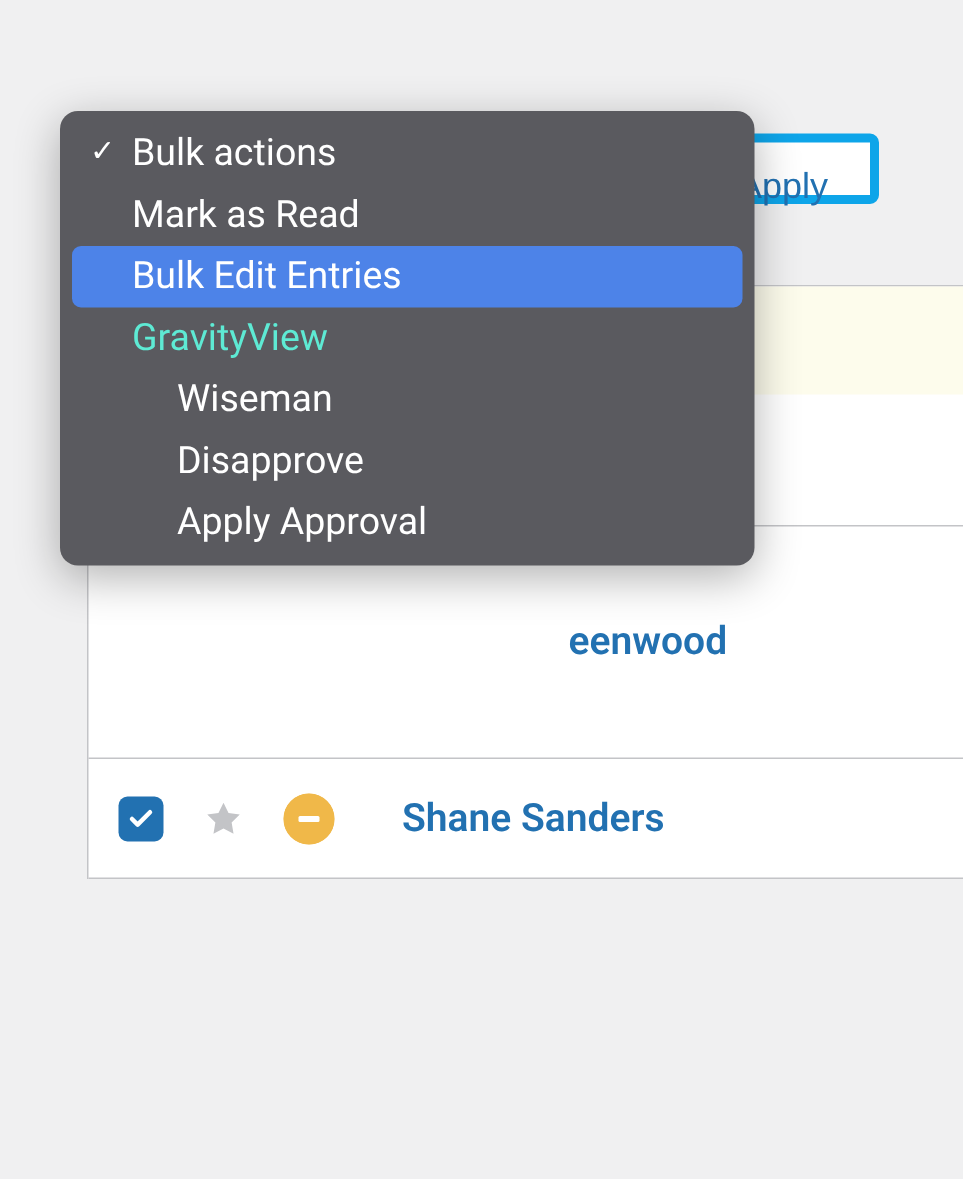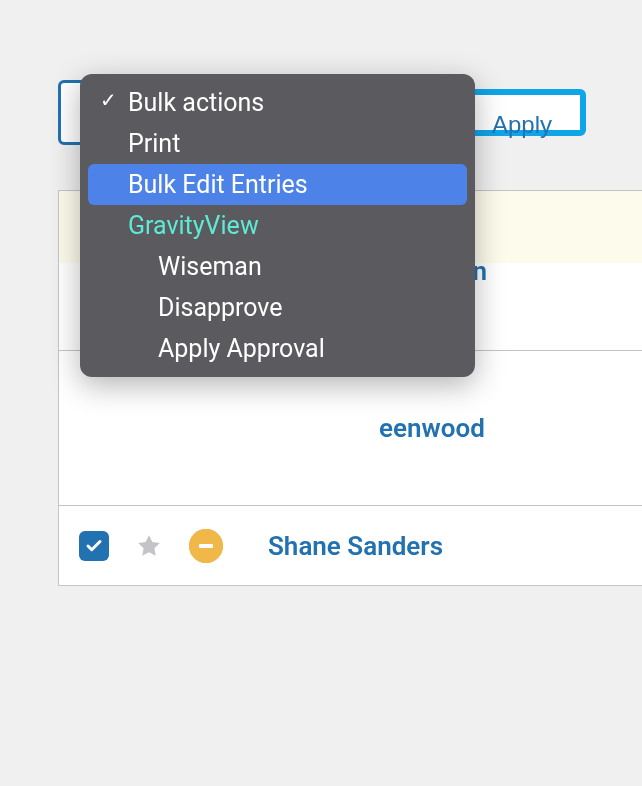--- a/index.html
+++ b/index.html
@@ -115,27 +115,26 @@
     .entry-name {
       color: #2271b1;
       font-size: 26px;
       font-weight: 600;
       margin-left: 20px;
     }
     .dropdown {
       position: absolute;
       top: 74px;
       left: 40px;
-      width: 395px;
+      width: 463px;
       background: #5a5a5f;
       border-radius: 12px;
       box-shadow: 0 8px 30px rgba(0,0,0,0.3);
       padding: 8px 8px;
       z-index: 100;
-      margin-left: 40px;
     }
     .dropdown-item {
       padding: 6px 14px 6px 40px;
       color: #ffffff;
       font-size: 25px;
       font-weight: 400;
       cursor: pointer;
       border-radius: 6px;
       position: relative;
     }
@@ -195,19 +194,19 @@
             <rect x="10" y="15" width="14" height="4" fill="white" rx="1"></rect>
           </svg>
       </div>
       <span class="entry-name">Shane Sanders</span>
     </div>
   </div>
 </div>
 
 <div class="dropdown">
   <div class="dropdown-item checked">Bulk actions</div>
-  <div class="dropdown-item">Print</div>
+  <div class="dropdown-item">Mark as Read</div>
   <div class="dropdown-item highlighted">Bulk Edit Entries</div>
   <div class="dropdown-item group-header">GravityView</div>
   <div class="dropdown-item sub">Wiseman</div>
   <div class="dropdown-item sub">Disapprove</div>
   <div class="dropdown-item sub">Apply Approval</div>
 </div>
 
 </body></html>

